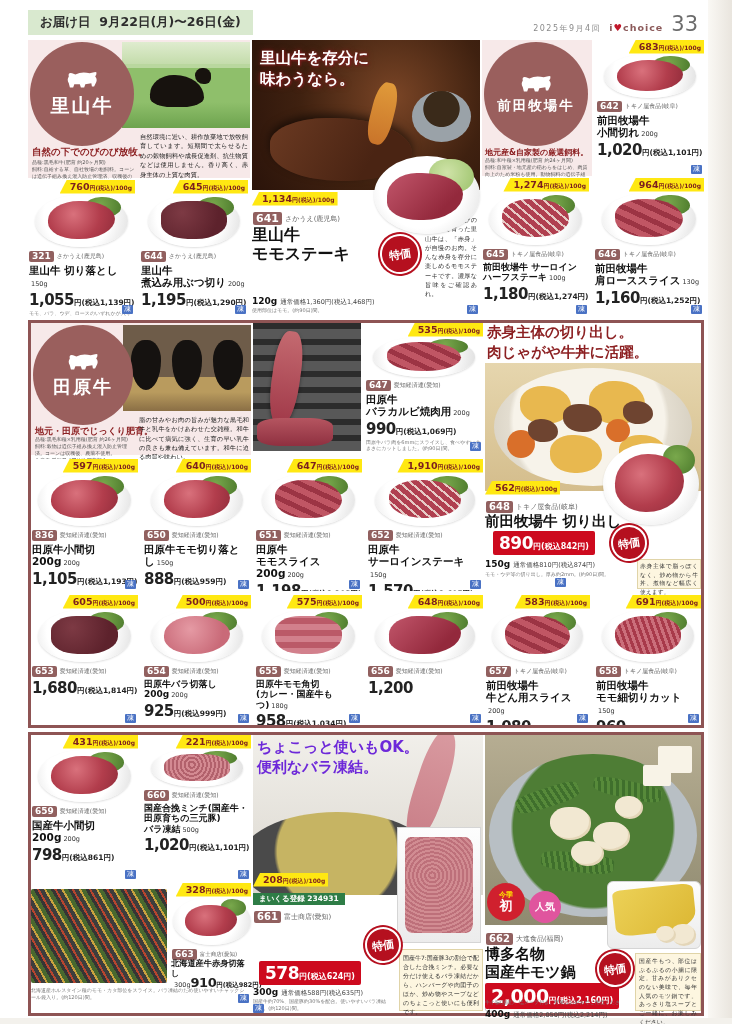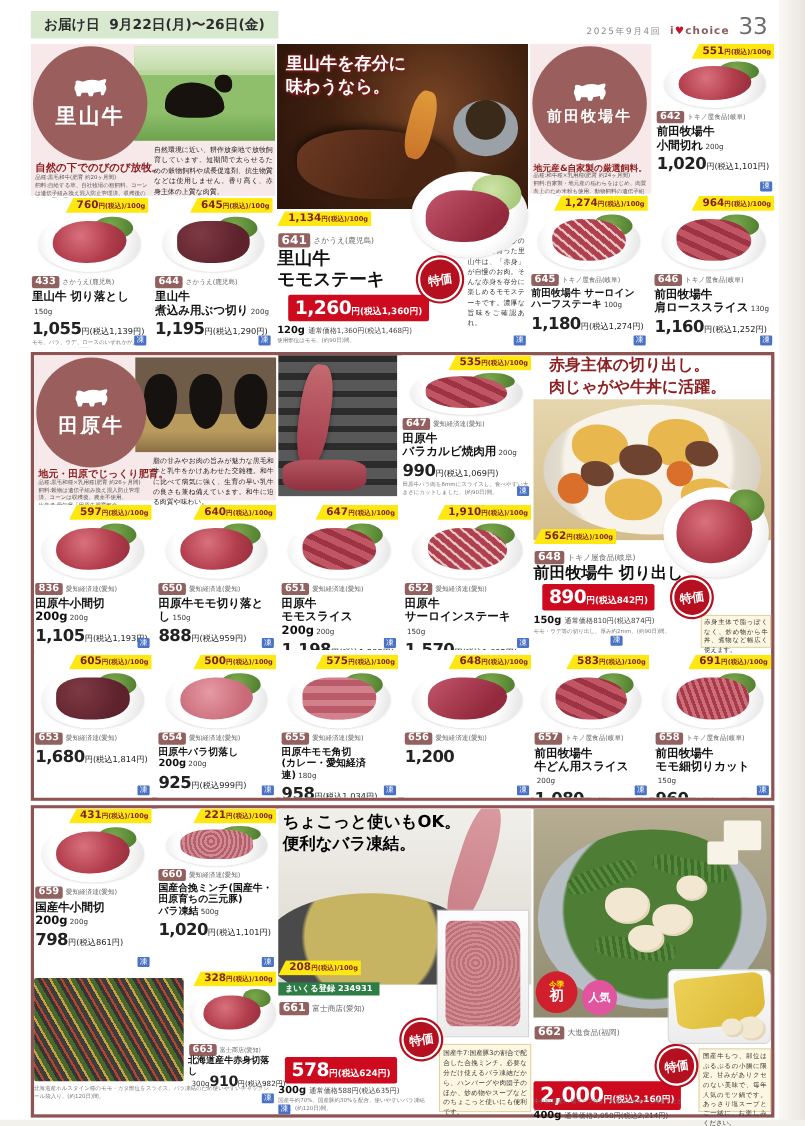--- a/index.html
+++ b/index.html
@@ -75,21 +75,21 @@
 .m-shred{background:repeating-linear-gradient(70deg,#a83a4a 0 3px,#cb6f7b 3px 6px);border-radius:45%}
 .m-pink{background:radial-gradient(circle at 40% 35%,#e59aa4,#c96a78 70%)}
 .m-cubepink{background:repeating-linear-gradient(0deg,#d2808c 0 6px,#bb5a68 6px 12px);border-radius:38% 44% 46% 40%}
 .irow{margin-top:2px;display:flex;gap:3px;align-items:center;padding:0 1px}
 .nbadge{background:#91605f;color:#fff;font-size:9px;font-weight:bold;padding:1px 3px;border-radius:2px;line-height:1}
 .prod{font-size:6px;color:#666;white-space:nowrap}
 .pname{margin-top:2px;padding:0 1px;font-size:10.5px;font-weight:bold;line-height:1.15;white-space:pre-line;color:#111}
 .wt{font-size:6.5px;font-weight:normal;color:#333;margin-left:2px}
 .prow{margin-top:1px;padding:0 1px;white-space:nowrap}
 .prow b{font-size:15px;letter-spacing:-.5px}
-.ptax{font-size:7.5px;font-weight:normal}
+.ptax{font-size:7.5px;font-weight:bold}
 .pnote{margin-top:1px;padding:0 1px;font-size:5px;color:#777;line-height:1.3}
 .ftag{position:absolute;right:2px;bottom:2px;background:#4a72c4;color:#fff;font-size:7px;line-height:1;padding:1px 2px;border-radius:1px}
 
 .salebox{position:absolute;background:#cd0a1e;color:#fff;padding:2px 6px;border-radius:2px;white-space:nowrap;display:flex;align-items:baseline}
 .salebox b{font-size:17px;letter-spacing:-.5px}
 .salebox span{font-size:8px;font-weight:bold}
 .saleb{position:absolute;width:36px;height:36px;border-radius:50%;background:#b5101f;border:2px solid #fff;box-shadow:0 0 0 2px #b5101f;color:#fff;font-size:11px;font-weight:bold;display:flex;align-items:center;justify-content:center;z-index:4;transform:rotate(-8deg)}
 .regrow{position:absolute;font-size:6.5px;color:#444;white-space:nowrap}
 .regrow .wt2{font-size:9px;font-weight:bold;color:#111;margin-right:3px}
 .descbox{position:absolute;background:#fdf6e0;border:1px solid #e0d4a8;font-size:6px;line-height:1.5;color:#333;padding:3px;text-align:justify}
@@ -148,45 +148,41 @@
 
   <div class="abs" style="left:224px;top:152px;width:228px;height:124px">
     <div class="uflag fl" style="top:0"><span>1,134</span><small>円(税込)/100g</small></div>
     <div class="irow abs" style="left:0;top:18px">
         <span class="nbadge" style="font-size:11px">641</span>
         <span class="prod" style="font-size:7px">さかうえ(鹿児島)</span>
       </div>
     <div class="bigname" style="left:0;top:33px;font-size:16px">里山牛
 モモステーキ</div>
     <div class="saleb" style="left:128px;top:42px;width:40px;height:40px">特価</div>
-    <div class="salebox" style="left:10px;top:76px">
-        <b>1,260</b>
-        <span>円(税込1,360円)</span>
-      </div>
     <div class="regrow" style="left:0;top:104px"><span class="wt2">120g</span><span>通常価格1,360円(税込1,468円)</span></div>
     <div class="snote" style="left:0;top:115px;width:140px">使用部位はモモ。(約90日)間。</div>
     <div class="descbox" style="left:170px;top:20px;width:58px;height:96px;background:#fff;border:none;font-size:6.2px">放牧環境でのびのび動いて育った里山牛は、「赤身」が自慢のお肉。そんな赤身を存分に楽しめるモモステーキです。濃厚な旨味をご確認あれ。</div>
     <div class="ftag">凍</div>
   </div>
 
   <div class="intro" style="left:454px;top:0;width:110px;height:136px">
     <div class="scircle" style="left:2px;top:2px;width:104px;height:104px">
       <svg class="cowsvg" viewBox="0 0 64 40">
           <path d="M8 12 Q6 4 14 6 L20 8 Q32 2 46 6 L54 4 Q60 2 58 8 L56 12 Q60 16 58 22 L54 30 L50 30 L49 24 L38 26 L36 32 L30 32 L28 26 L18 26 L16 32 L10 32 L8 24 Q4 18 8 12 Z" fill="#fff"></path>
         </svg>
       <span class="stitle" style="font-size:13.5px">前田牧場牛</span>
     </div>
     <div class="tagline" style="left:3px;top:107px;font-size:8px">地元産&amp;自家製の厳選飼料。</div>
     <div class="spec" style="left:3px;top:117px;width:104px">品種:和牛種×乳用種(肥育 約24ヶ月間)
 飼料:自家製・地元産の稲わらをはじめ、肉質向上のため米粉も使用。動物飼料の遺伝子組み換えは不分別。
 生産者:栃木県「前田牧場」</div>
   </div>
   <div id="s642" class="abs" style="left:568px;top:0;width:108px;height:136px">
       <div class="card" style="left: 0px; top: 0px; width: 100%; height: 100%;">
-  <div class="uflag"><span>551</span><small>円(税込)/100g</small></div>
+  <div class="uflag"><span>683</span><small>円(税込)/100g</small></div>
   <div class="photo" style="height: 46px;">
           <i class="plate"></i>
           <i class="garnish"></i>
           <i class="meat auto m-red"></i>
         </div>
   <div class="irow">
           <span class="nbadge">642</span>
           <span class="prod">トキノ屋食品(岐阜)</span>
         </div>
   <div class="pname"><span>前田牧場牛
@@ -198,21 +194,21 @@
     </div>
   <div id="s643" class="abs" style="left:0;top:140px;width:107px;height:136px">
       <div class="card" style="left: 0px; top: 0px; width: 100%; height: 100%;">
   <div class="uflag"><span>760</span><small>円(税込)/100g</small></div>
   <div class="photo">
           <i class="plate"></i>
           <i class="garnish"></i>
           <i class="meat auto m-red"></i>
         </div>
   <div class="irow">
-          <span class="nbadge">433</span>
+          <span class="nbadge">321</span>
           <span class="prod">さかうえ(鹿児島)</span>
         </div>
   <div class="pname"><span>里山牛 切り落とし</span><span class="wt">150g</span></div>
   <div class="prow"><b>1,055</b><span class="ptax">円(税込1,139円)</span></div>
   <div class="pnote">モモ、バラ、ウデ、ロースのいずれかが入ります。(部位の指定不可)。</div>
   <div class="ftag">凍</div>
 </div>
     </div>
   <div id="s644" class="abs" style="left:112px;top:140px;width:108px;height:136px">
       <div class="card" style="left: 0px; top: 0px; width: 100%; height: 100%;">
@@ -314,21 +310,21 @@
   <div class="pname"><span>田原牛
 バラカルビ焼肉用</span><span class="wt">200g</span></div>
   <div class="prow"><b>990</b><span class="ptax">円(税込1,069円)</span></div>
   <div class="pnote">田原牛バラ肉を6mmにスライスし、食べやすい大きさにカットしました。(約90日)間。</div>
   <div class="ftag">凍</div>
 </div>
       </div>
   </div>
 
   <div class="abs" style="left:454px;top:0;width:216px;height:268px">
-    <div class="hl-dark" style="left:14px;top:0;font-size:14.5px">赤身主体の切り出し。
+    <div class="hl-dark" style="left:2px;top:0;font-size:14.5px">赤身主体の切り出し。
 肉じゃがや牛丼に活躍。</div>
     <div class="nikuph" style="left:0;top:40px;width:216px;height:128px">
       <i class="bowl"></i>
       <i class="pot1" style="left:16%;top:18%;width:24%;height:30%"></i>
         <i class="pot1" style="left:48%;top:14%;width:26%;height:34%"></i>
         <i class="pot1" style="left:30%;top:56%;width:24%;height:30%"></i>
         <i class="pot1" style="left:62%;top:56%;width:22%;height:26%"></i>
       <i class="pot2" style="left:10%;top:52%;width:13%;height:22%"></i>
         <i class="pot2" style="left:56%;top:44%;width:11%;height:18%"></i>
       <i class="pot3" style="left:36%;top:32%;width:18%;height:22%"></i>
@@ -471,21 +467,21 @@
   <div class="photo">
           <i class="plate"></i>
           <i class="garnish"></i>
           <i class="meat auto m-cubepink"></i>
         </div>
   <div class="irow">
           <span class="nbadge">655</span>
           <span class="prod">愛知経済連(愛知)</span>
         </div>
   <div class="pname" style="font-size: 9px;"><span>田原牛モモ角切
-(カレー・愛知経済連)</span><span class="wt">180g</span></div>
+(カレー・国産牛もつ)</span><span class="wt">180g</span></div>
   <div class="prow"><b>958</b><span class="ptax">円(税込1,034円)</span></div>
 
   <div class="ftag">凍</div>
 </div>
     </div>
   <div id="s656" class="abs" style="left:336px;top:272px;width:116px;height:130px">
       <div class="card" style="left: 0px; top: 0px; width: 100%; height: 100%;">
   <div class="uflag"><span>648</span><small>円(税込)/100g</small></div>
   <div class="photo">
           <i class="plate"></i>
@@ -597,21 +593,21 @@
     <div class="prow abs" style="left:140px;top:88px"><span class="wt">300g</span><b style="font-size:13px">910</b><span class="ptax" style="font-size:6.5px">円(税込982円)</span></div>
     <div class="snote" style="left:0;top:104px;width:218px">北海道産ホルスタイン種のモモ・カタ部位をスライス。バラ凍結のため使いやすいチャックシール袋入り。(約120日)間。</div>
     <div class="ftag" style="bottom:10px">凍</div>
   </div>
 
   <div class="abs" style="left:222px;top:0;width:230px;height:278px">
     <div class="panph" style="left:0;top:0;width:230px;height:160px">
         <i class="pan"></i>
         <i class="pstream"></i>
       </div>
-    <div class="hl-dark" style="left:4px;top:2px;font-size:15px;color:#000000">ちょこっと使いもOK。
+    <div class="hl-dark" style="left:4px;top:2px;font-size:15px;color:#6d28d9">ちょこっと使いもOK。
 便利なバラ凍結。</div>
     <div class="bagph" style="left:144px;top:92px;width:84px;height:116px;z-index:3">
         <i class="bagfill"></i>
       </div>
     <div class="uflag fl" style="top:138px"><span>208</span><small>円(税込)/100g</small></div>
     <div class="maikuru" style="left:0;top:158px">まいくる登録 234931</div>
     <div class="irow abs" style="left:0;top:174px">
         <span class="nbadge" style="font-size:10px">661</span>
         <span class="prod" style="font-size:7px">富士商店(愛知)</span>
       </div>
@@ -646,20 +642,22 @@
     <div class="bdg" style="left:44px;top:156px;width:32px;height:32px;background:#e0559e;font-size:10px">人気</div>
     <div class="bagph" style="left:122px;top:146px;width:94px;height:68px;z-index:3;border-radius:6px">
         <i class="bagy"></i>
         <i class="motsu" style="right:6%;bottom:6%;width:26%;height:30%"></i>
         <i class="motsu" style="right:28%;bottom:10%;width:20%;height:24%"></i>
       </div>
     <div class="irow abs" style="left:0;top:196px">
         <span class="nbadge" style="font-size:10px">662</span>
         <span class="prod" style="font-size:7px">大進食品(福岡)</span>
       </div>
+    <div class="bigname" style="left:0;top:210px;font-size:15px">博多名物
+国産牛モツ鍋</div>
     <div class="saleb" style="left:112px;top:216px">特価</div>
     <div class="salebox" style="left:0;top:248px">
         <b style="font-size:19px">2,000</b>
         <span>円(税込2,160円)</span>
       </div>
     <div class="regrow" style="left:0;top:276px;top:274px"><span class="wt2">400g</span><span>通常価格2,050円(税込2,214円)</span></div>
     <div class="descbox" style="left:150px;top:218px;width:66px;height:58px;font-size:5.8px">国産牛もつ、部位はぷるぷるの小腸に限定。甘みがありクセのない美味で、毎年人気のモツ鍋です。あっさり塩スープとご一緒に、お楽しみください。</div>
     <div class="snote" style="left:0;top:264px;width:140px">牛小腸(国産)、塩スープ付き。野菜はお好みでご用意ください。</div>
   </div>
 </div>

